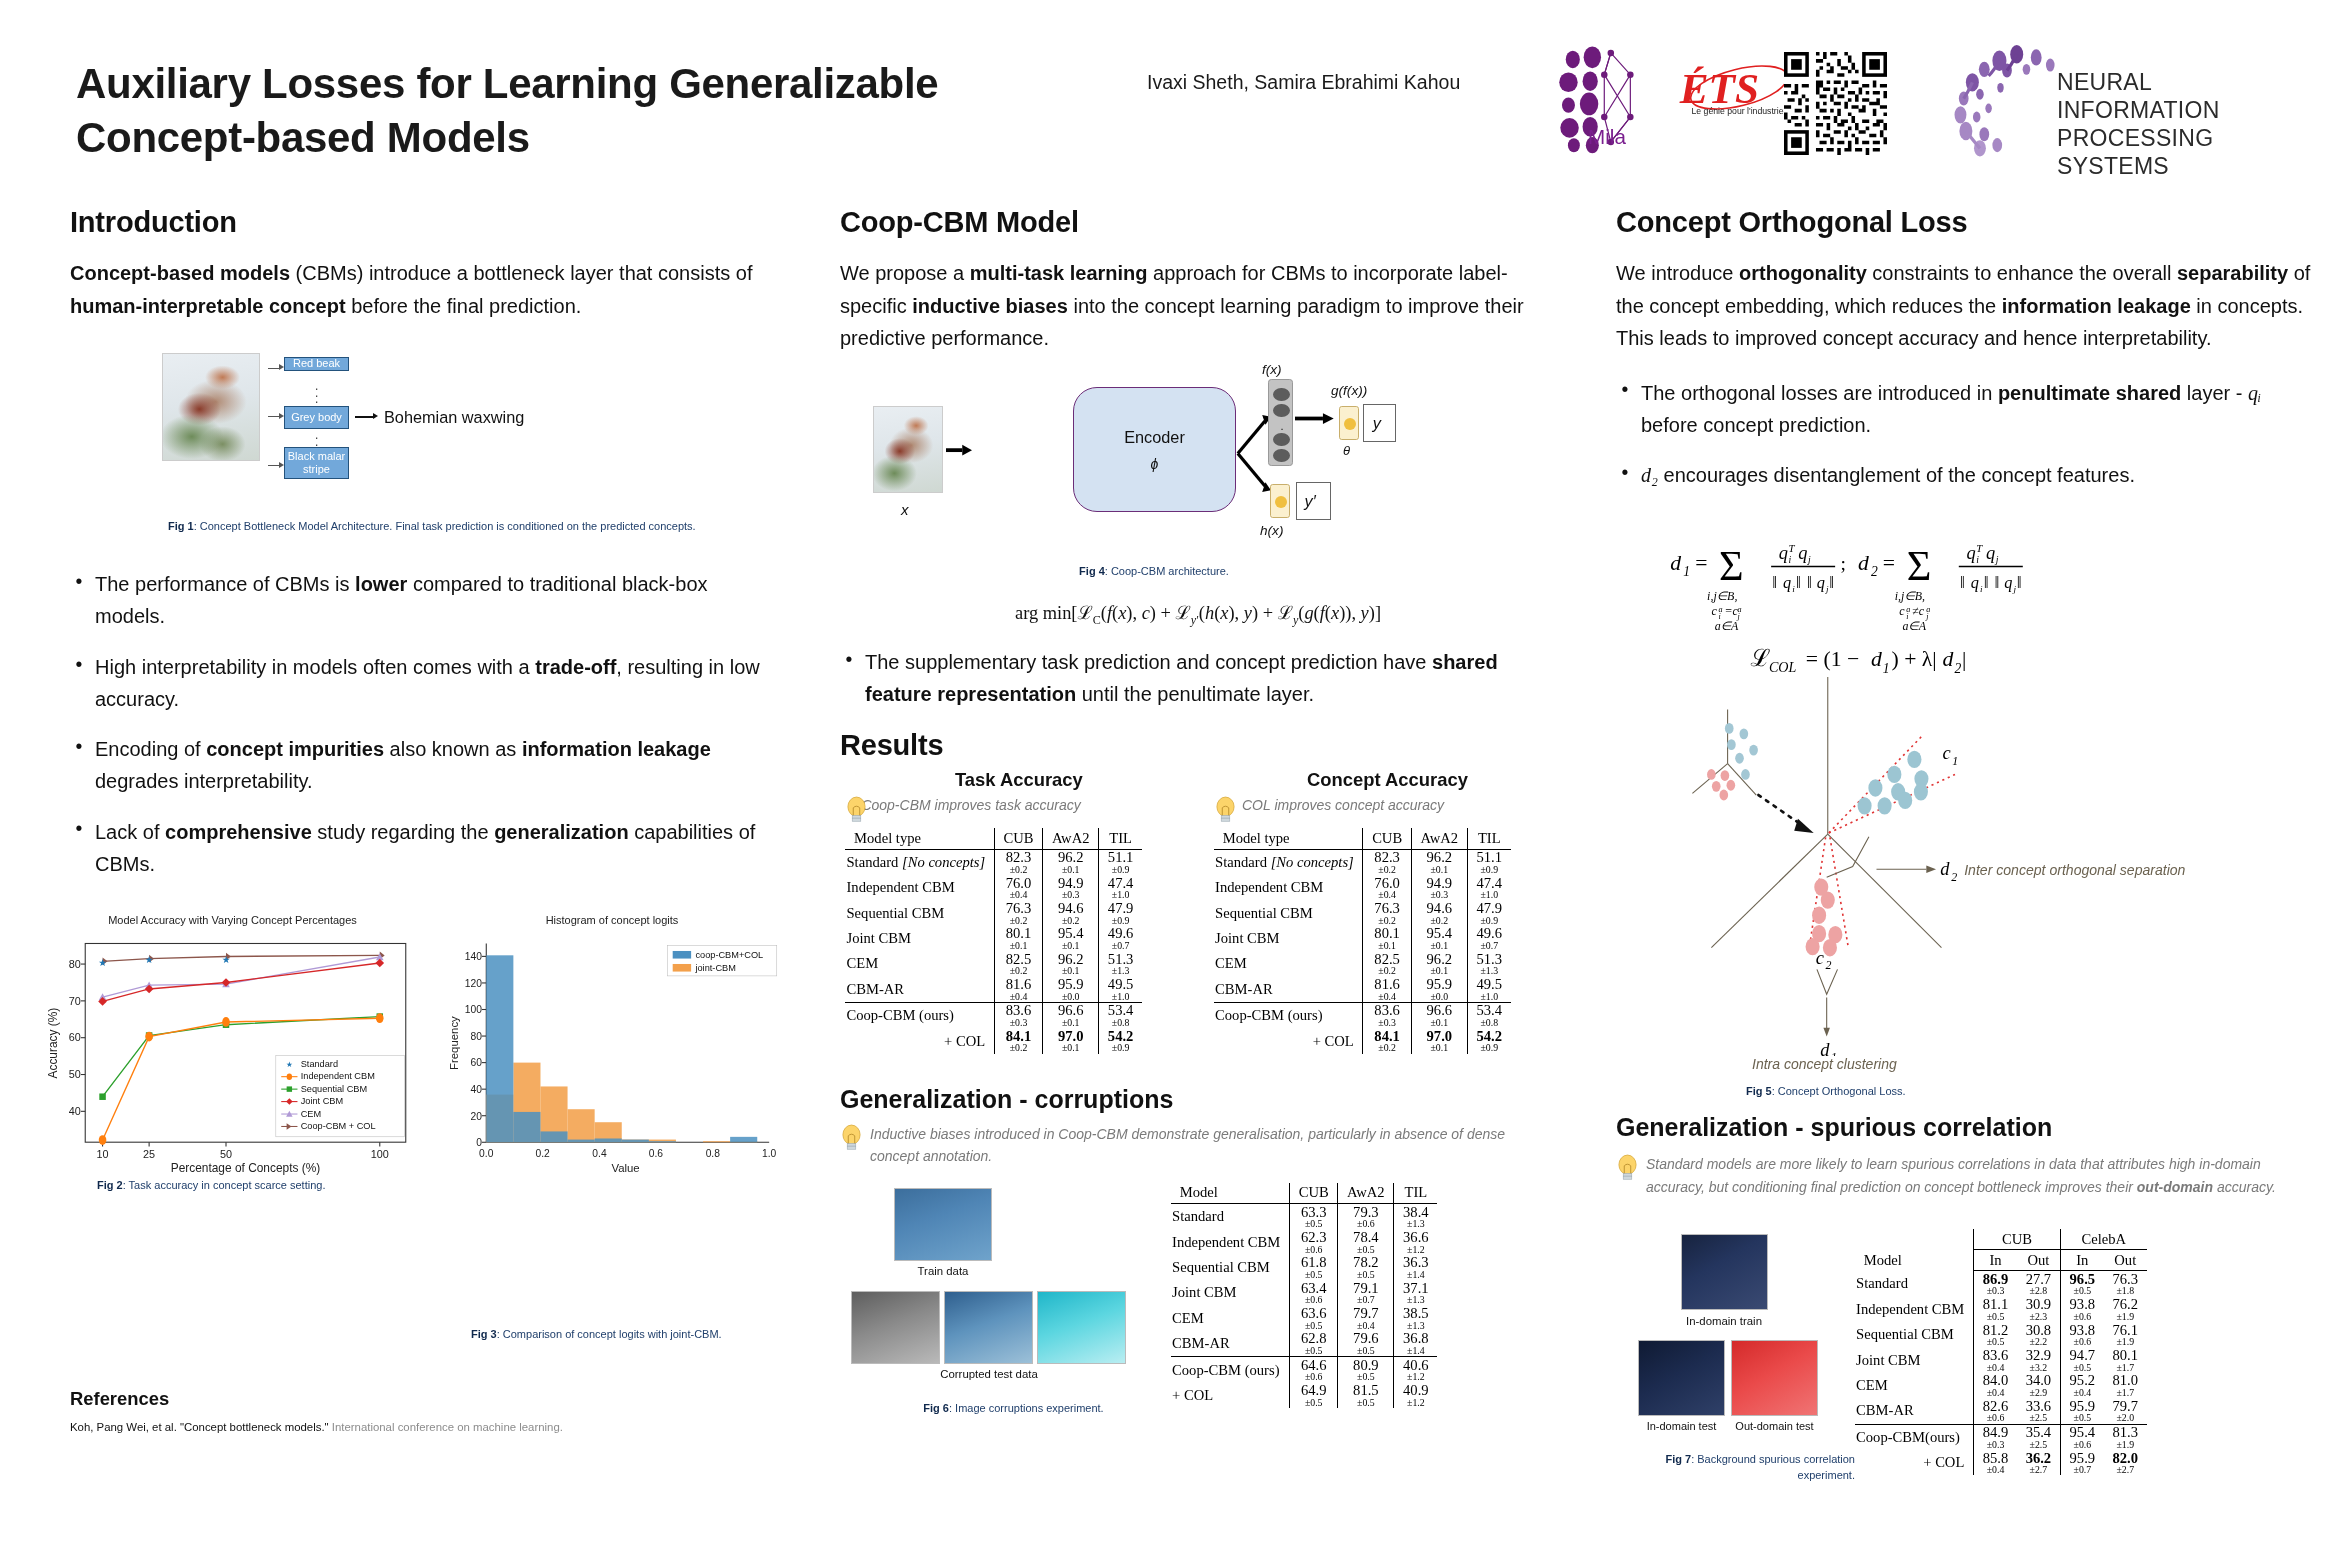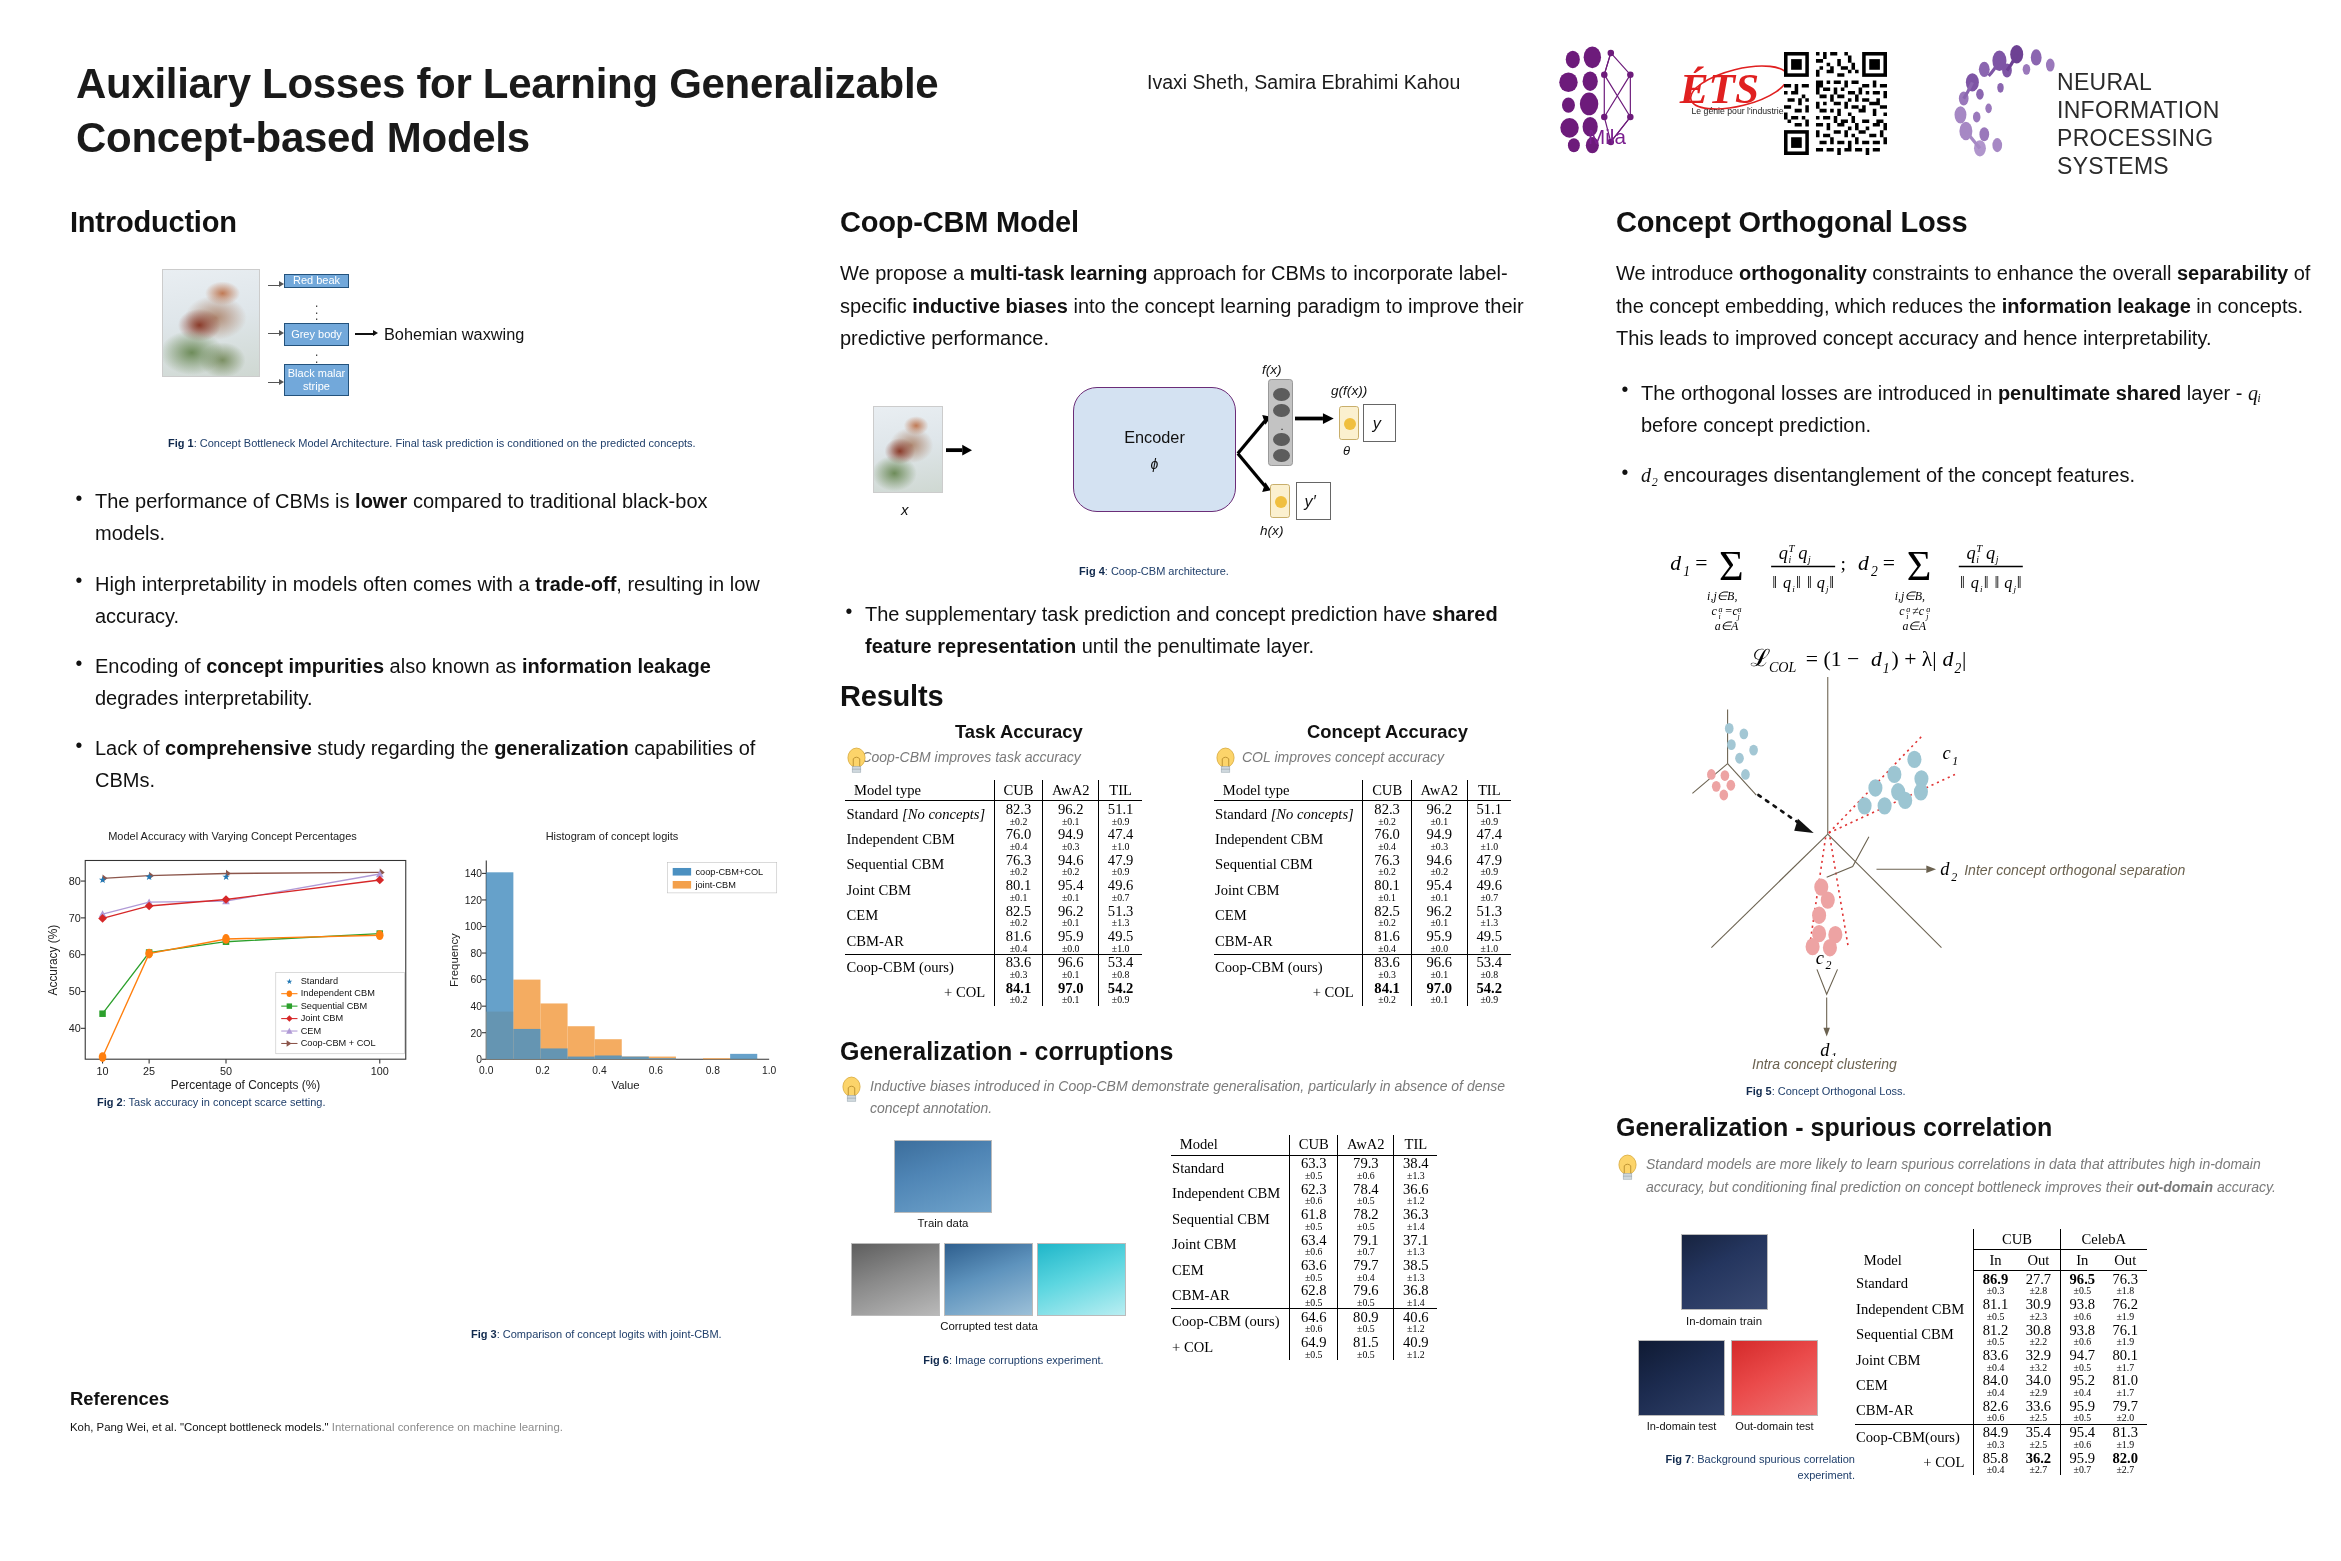--- a/index.html
+++ b/index.html
@@ -258,20 +258,23 @@
         <path d="M66 172 Q80 190 92 204" stroke="#a688c4" stroke-width="6" fill="none"></path>
         <path d="M160 30 Q150 50 142 60" stroke="#6d4193" stroke-width="6" fill="none"></path>
       </g>
     </svg>
     <div class="neurips-text">NEURAL INFORMATION PROCESSING SYSTEMS</div>
   </div>
 
   <div class="col col1">
     <h2 class="sec">Introduction</h2>
 
+    <p class="body">
+      <b>Concept-based models</b><span> (CBMs) introduce a bottleneck layer that consists of </span><b>human-interpretable concept</b><span> before the final prediction.</span>
+    </p>
 
     <div class="fig1wrap">
       <div class="birdimg"></div>
       <div class="arrowline" style="left:198px; top:20.6px; width:12px;"></div>
       <div class="arrowhead" style="left:209px; top:17.3px;"></div>
       <div class="cbox cb1">Red beak</div>
       <div class="dots" style="top:36px;">.<br>.<br>.</div>
       <div class="arrowline" style="left:198px; top:69px; width:12px;"></div>
       <div class="arrowhead" style="left:209px; top:66px;"></div>
       <div class="cbox cb2">Grey body</div>
@@ -549,20 +552,23 @@
         </div>
       <div class="flag" style="left:456px; top:118px; width:35px; height:38px;">
         <span style="position:absolute; left:7.6px; top:8.7px; font-size:16.3px; font-style:italic;">y′</span>
       </div>
       <div style="position:absolute; left:420px; top:159px; font-size:13.6px; font-style:italic;">h(x)</div>
     </div>
     <div class="figcap" style="text-align:center; width:488px; margin-left:70px;">
       <b>Fig 4</b><span>: Coop-CBM architecture.</span>
     </div>
 
+    <div class="mathline" style="margin-top:19.5px;">
+      arg min[ℒ<sub style="font-size:12px">C</sub>(<i>f</i>(<i>x</i>), <i>c</i>) + ℒ<sub style="font-size:12px"><i>y</i>′</sub>(<i>h</i>(<i>x</i>), <i>y</i>) + ℒ<sub style="font-size:12px"><i>y</i></sub>(<i>g</i>(<i>f</i>(<i>x</i>)), <i>y</i>)]
+    </div>
 
     <ul class="bullets" style="margin-top:18.4px;">
       <li>
         <span>The supplementary task prediction and concept prediction have </span><b>shared feature representation</b><span> until the penultimate layer.</span>
       </li>
     </ul>
 
     <h2 class="sec" style="margin-top:9.8px; margin-bottom:7.6px;">Results</h2>
 
     <div style="position:relative; height:304px;">

